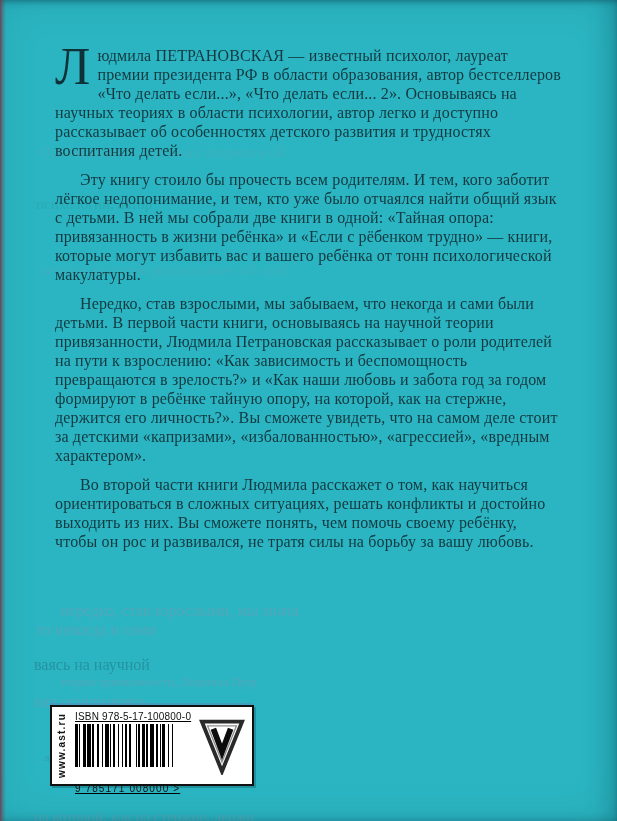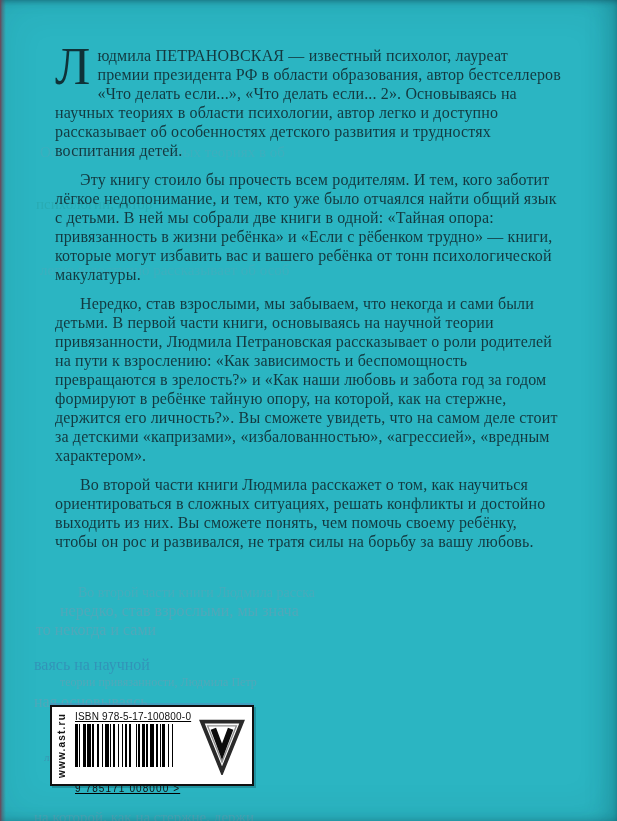--- a/index.html
+++ b/index.html
@@ -66,24 +66,23 @@
 <body>
 
 <div class="cover">
 
   <div class="edge-left"></div>
 
   <div class="ghost-layer">
       <span class="ghost" style="top: 144px; left: 40px; font-size: 15px; opacity: 0.1; color: rgb(212, 120, 154);">Основываясь на научных теориях в об</span>
       <span class="ghost" style="top: 196px; left: 36px; font-size: 15px; opacity: 0.1; color: #14532d;">психологии, автор</span>
       <span class="ghost" style="top: 262px; left: 40px; font-size: 15px; opacity: 0.1; color: rgb(212, 120, 154);">легко и доступно рассказывает об особ</span>
-      <span class="ghost" style="top: 585px; left: 78px; font-size: 14px; opacity: 0.16; color: rgb(212, 120, 154);">Во второй части книги Людмила расска</span>
       <span class="ghost" style="top: 602px; left: 60px; font-size: 16px; opacity: 0.22; color: rgb(212, 120, 154);">нередко, став взрослыми, мы знача</span>
       <span class="ghost" style="top: 621px; left: 36px; font-size: 16px; opacity: 0.22; color: rgb(212, 120, 154);">то некогда и сами</span>
-      <span class="ghost" style="top: 656px; left: 34px; font-size: 16px; opacity: 0.22; color: #4c1d95;">ваясь на научной</span>
+      <span class="ghost" style="top: 656px; left: 34px; font-size: 16px; opacity: 0.22; color: #0f172a;">ваясь на научной</span>
       <span class="ghost" style="top: 675px; left: 60px; font-size: 12px; opacity: 0.22; color: rgb(212, 120, 154);">теории привязанности, Людмила Петр</span>
       <span class="ghost" style="top: 693px; left: 34px; font-size: 16px; opacity: 0.22; color: rgb(212, 120, 154);">ная основываясь</span>
       <span class="ghost" style="top: 751px; left: 44px; font-size: 11px; opacity: 0.2; color: #701a75;">любовь и забота год за годом формиру</span>
       <span class="ghost" style="top: 809px; left: 34px; font-size: 15px; opacity: 0.18; color: rgb(212, 120, 154);">на которой, как на стержне, держи</span>
     </div>
 
   <div class="text-block">
     <p class="para"><span class="dropcap">Л</span><span>юдмила ПЕТРАНОВСКАЯ — известный психолог, лауреат премии президента РФ в области образования, автор бестселлеров «Что делать если...», «Что делать если... 2». Основываясь на научных теориях в области психологии, автор легко и доступно рассказывает об особенностях детского развития и трудностях воспитания детей.</span></p>
     <p class="para indent">Эту книгу стоило бы прочесть всем родителям. И тем, кого заботит лёгкое недопонимание, и тем, кто уже было отчаялся найти общий язык с детьми. В ней мы собрали две книги в одной: «Тайная опора: привязанность в жизни ребёнка» и «Если с рёбенком трудно» — книги, которые могут избавить вас и вашего ребёнка от тонн психологической макулатуры.</p>
     <p class="para indent">Нередко, став взрослыми, мы забываем, что некогда и сами были детьми. В первой части книги, основываясь на научной теории привязанности, Людмила Петрановская рассказывает о роли родителей на пути к взрослению: «Как зависимость и беспомощность превращаются в зрелость?» и «Как наши любовь и забота год за годом формируют в ребёнке тайную опору, на которой, как на стержне, держится его личность?». Вы сможете увидеть, что на самом деле стоит за детскими «капризами», «избалованностью», «агрессией», «вредным характером».</p>

